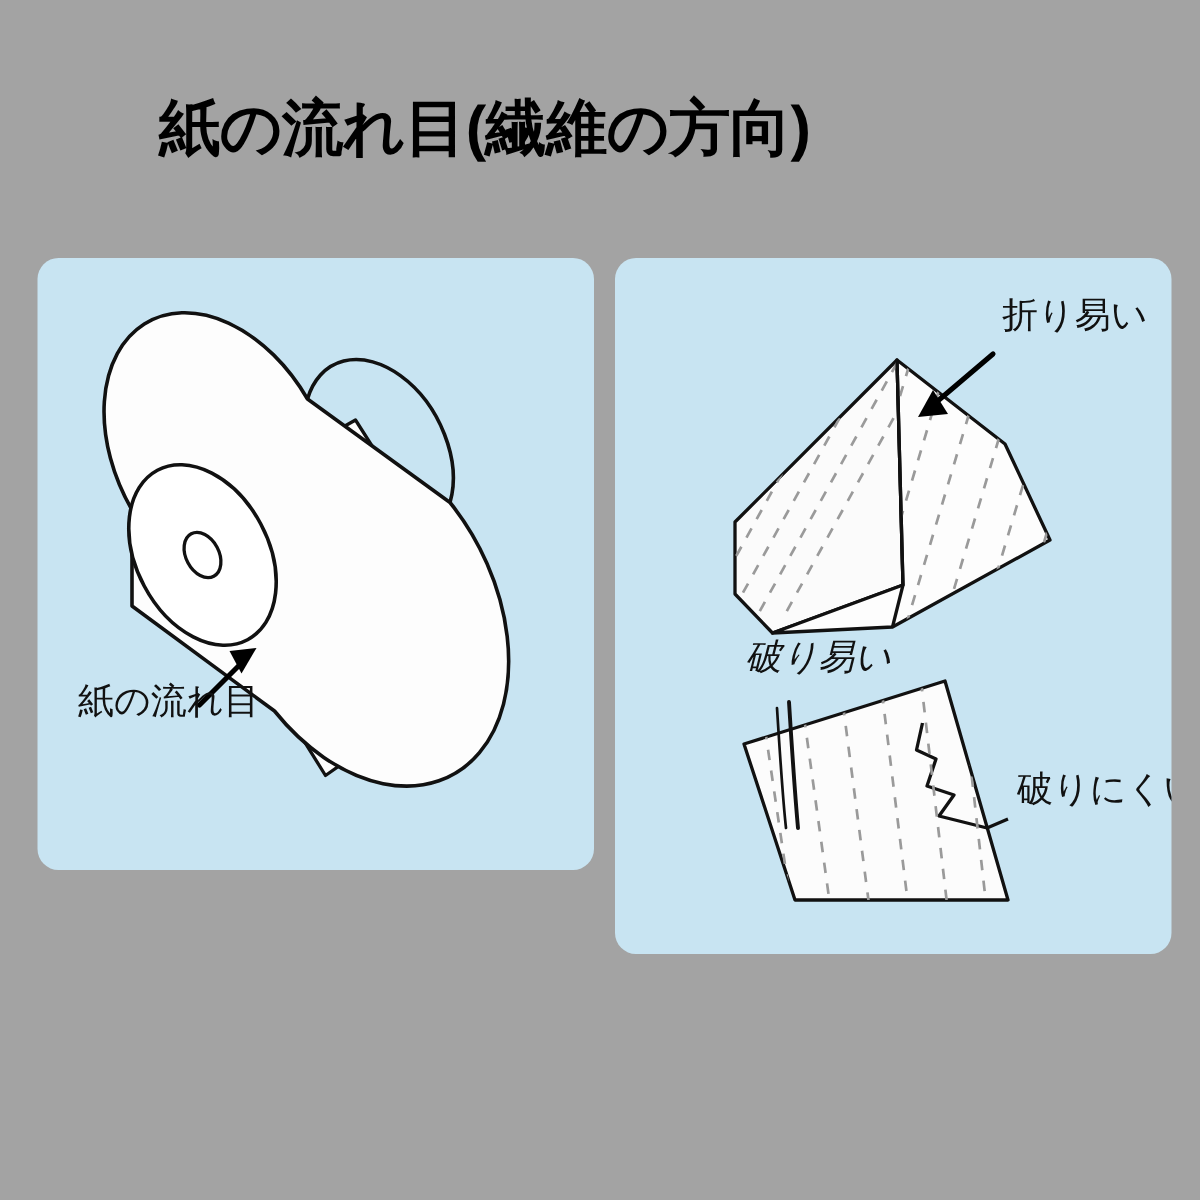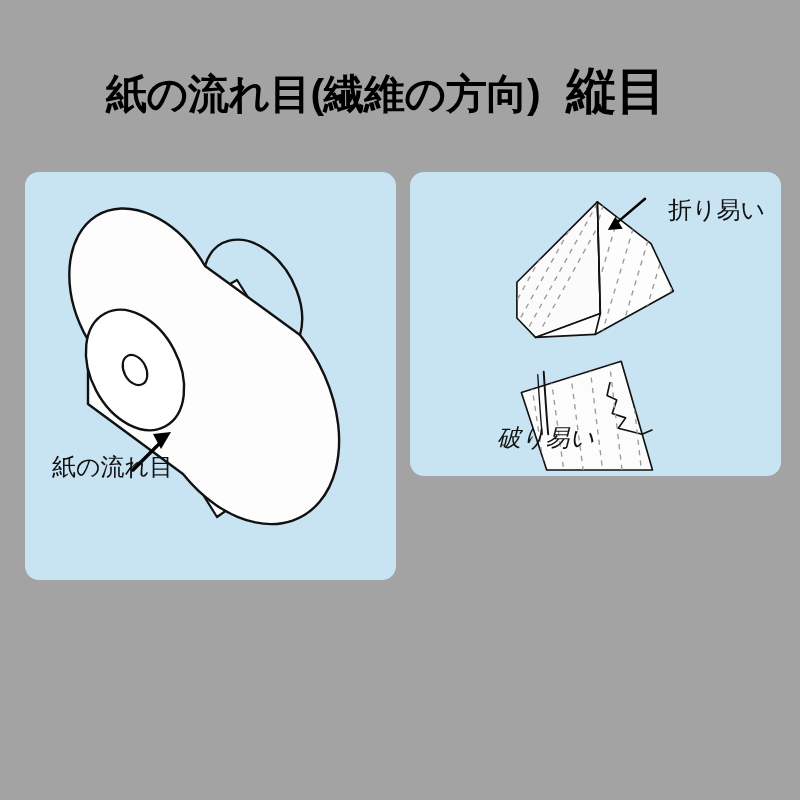--- a/index.html
+++ b/index.html
@@ -41,21 +41,21 @@
   }
 
   
   .panel {
     position: absolute;
     background: #c8e4f2;
     border-radius: 14px;
     overflow: hidden;
   }
   #panel-left  { left: 25px;  top: 172px; width: 371px; height: 408px; }
-  #panel-right { left: 410px; top: 172px; width: 371px; height: 304px; }
+  #panel-right { left: 410px; top: 172px; width: 371px; height: 464px; }
 
   .panel svg, .panel-svg {
     position: absolute;
     left: 0;
     top: 0;
     width: 100%;
     height: 100%;
     display: block;
   }
 
@@ -87,21 +87,20 @@
   #body-text .ln { display: block; white-space: nowrap; }
   #body-text .ln.wrapline { white-space: normal; }
 </style>
 </head>
 <body>
 
 <div id="page">
 
   <div id="title-row">
     <span id="title-main">紙の流れ目(繊維の方向)</span>
-    <span id="title-accent">縦目</span>
   </div>
 
   <div class="panel" id="panel-left">
     <svg class="panel-svg" viewBox="0 0 371 408">
       <defs>
 
         <clipPath id="webClip">
           <polygon points="88,178 212,108 310,262 192,345"></polygon>
         </clipPath>
         <clipPath id="bodyClip">

